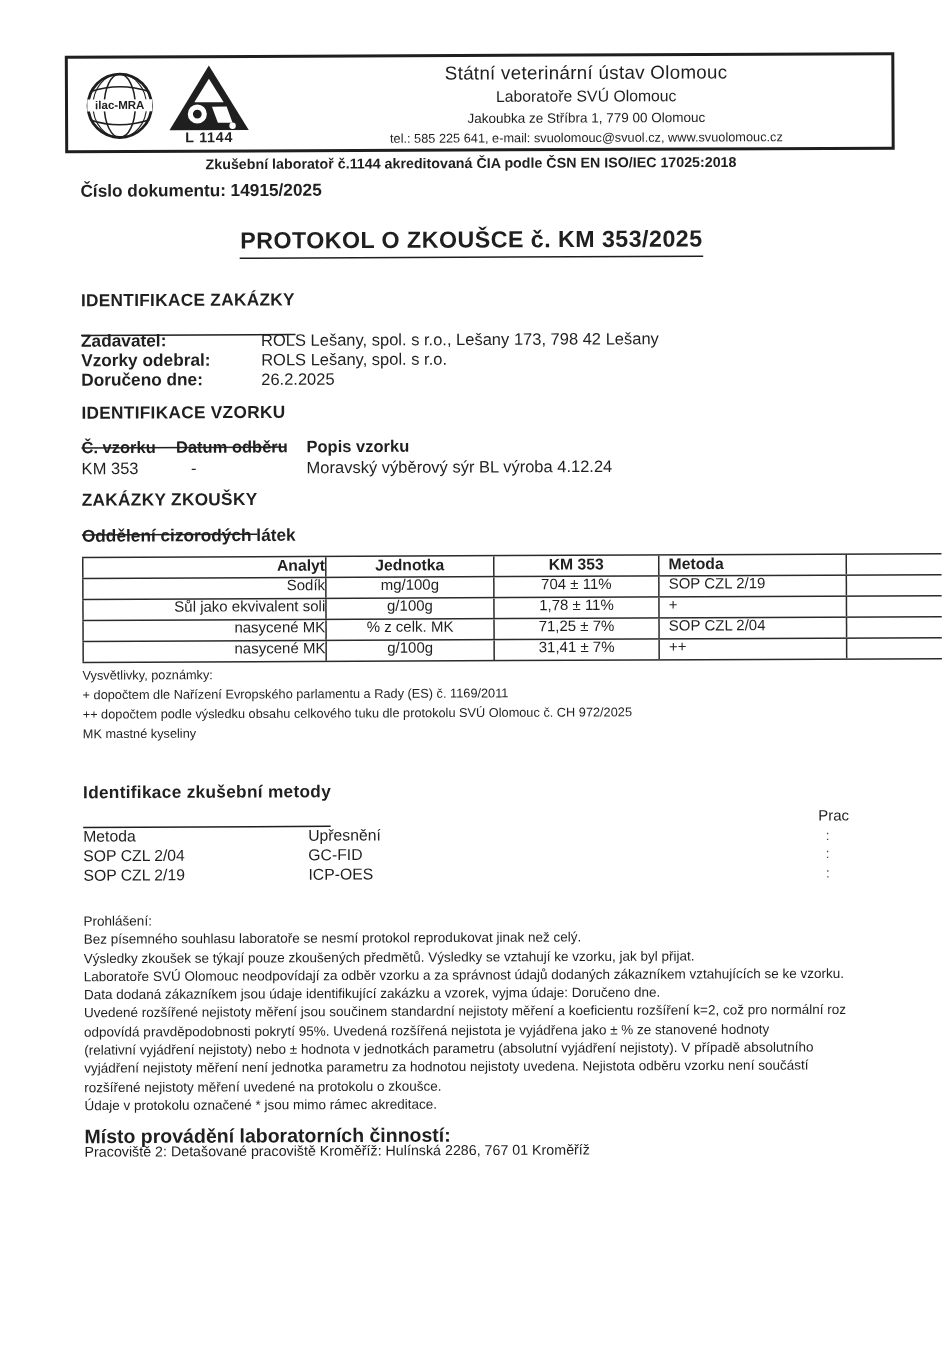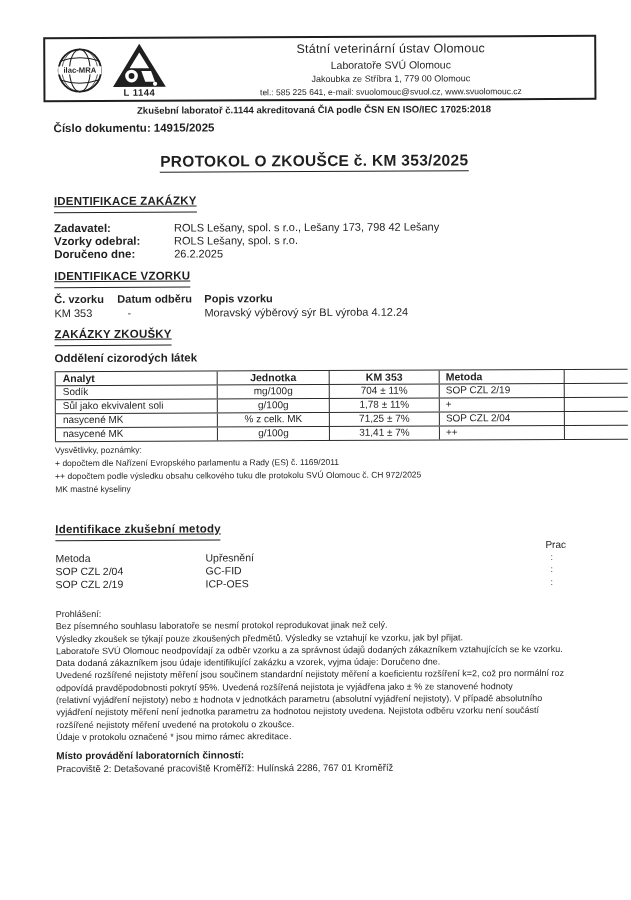--- a/index.html
+++ b/index.html
@@ -19,59 +19,59 @@
 
   .accred{position:absolute;left:0;top:104px;width:631px;text-align:center;font-size:9.5px;font-weight:bold;}
 
   .docnum{position:absolute;left:55px;top:121px;font-size:11.5px;font-weight:bold;}
   .docnum .v{margin-left:3px;}
 
   .title-wrap{position:absolute;left:0;top:152px;width:631px;text-align:center;}
   .title{display:inline-block;font-size:15.5px;font-weight:bold;letter-spacing:.3px;border-bottom:1.5px solid #1f1f1f;padding-bottom:1px;}
 
   .sec{position:absolute;font-size:11.5px;font-weight:bold;letter-spacing:.2px;}
-  .sec .u{border-bottom:1.5px solid #1f1f1f;padding-bottom:5px;text-decoration:underline;}
+  .sec .u{border-bottom:1.5px solid #1f1f1f;padding-bottom:16px;}
 
   .fields{position:absolute;left:55px;top:221px;font-size:11px;line-height:13.2px;}
   .frow{display:flex;}
   .flabel{width:120px;font-weight:bold;font-size:11.5px;}
 
   .samp-head{position:absolute;left:55px;top:292px;font-size:11px;font-weight:bold;}
   .samp-row{position:absolute;left:55px;top:306px;font-size:11px;}
   .sh1{position:absolute;left:0;top:0;white-space:nowrap;}
   .sh2{position:absolute;left:63px;top:0;white-space:nowrap;}
   .sh3{position:absolute;left:150px;top:0;white-space:nowrap;}
   .sr2{left:73px;}
 
   .dept{position:absolute;left:55px;top:351px;font-size:11.5px;font-weight:bold;}
 
   .rtable{position:absolute;left:55px;top:370px;width:573px;border-bottom:1px solid #2b2b2b;font-size:10px;}
   .rt-row{display:flex;height:13px;line-height:12px;border-top:1px solid #2b2b2b;}
   .rt-row.hd{font-weight:bold;font-size:10.5px;}
   .rt-cell{box-sizing:border-box;border-left:1px solid #2b2b2b;overflow:hidden;white-space:nowrap;}
-  .ca{width:162px;padding-left:7px;}
+  .ca{width:162px;padding-left:7px;text-align:right;}
   .cb{width:112px;text-align:center;}
   .cc{width:110px;text-align:center;}
   .cd{width:125px;padding-left:6px;}
   .ce{flex:1;border-left:1px solid #2b2b2b;}
 
   .notes{position:absolute;left:55px;top:443px;font-size:8.5px;line-height:13px;white-space:nowrap;}
   .exam{position:absolute;left:55px;top:497px;font-size:11.5px;}
   .exam .v{margin-left:4px;}
 
   .methods{position:absolute;left:55px;top:551px;font-size:10.5px;line-height:13px;}
   .mrow{display:flex;}
   .mcol1{width:150px;}
   .prac{position:absolute;left:545px;top:540px;font-size:10px;}
   .prac-colons{position:absolute;left:550px;top:552px;font-size:9px;line-height:12.3px;color:#444;}
 
   .decl{position:absolute;left:55px;top:607px;width:600px;font-size:9px;line-height:12.3px;}
   .decl div{white-space:nowrap;overflow:hidden;}
 
-  .place-label{position:absolute;left:55px;top:749px;font-size:10px;font-weight:bold;}
+  .place-label{position:absolute;left:55px;top:749px;font-size:13px;font-weight:bold;}
   .place-value{position:absolute;left:55px;top:762px;font-size:9.5px;}
 </style>
 </head>
 <body>
 
 <div class="page">
 
   <div class="hdr-box">
     <svg class="ilac" viewBox="0 0 50 50">
       <circle cx="25" cy="25" r="22.5" fill="none" stroke="#1f1f1f" stroke-width="2"></circle>

